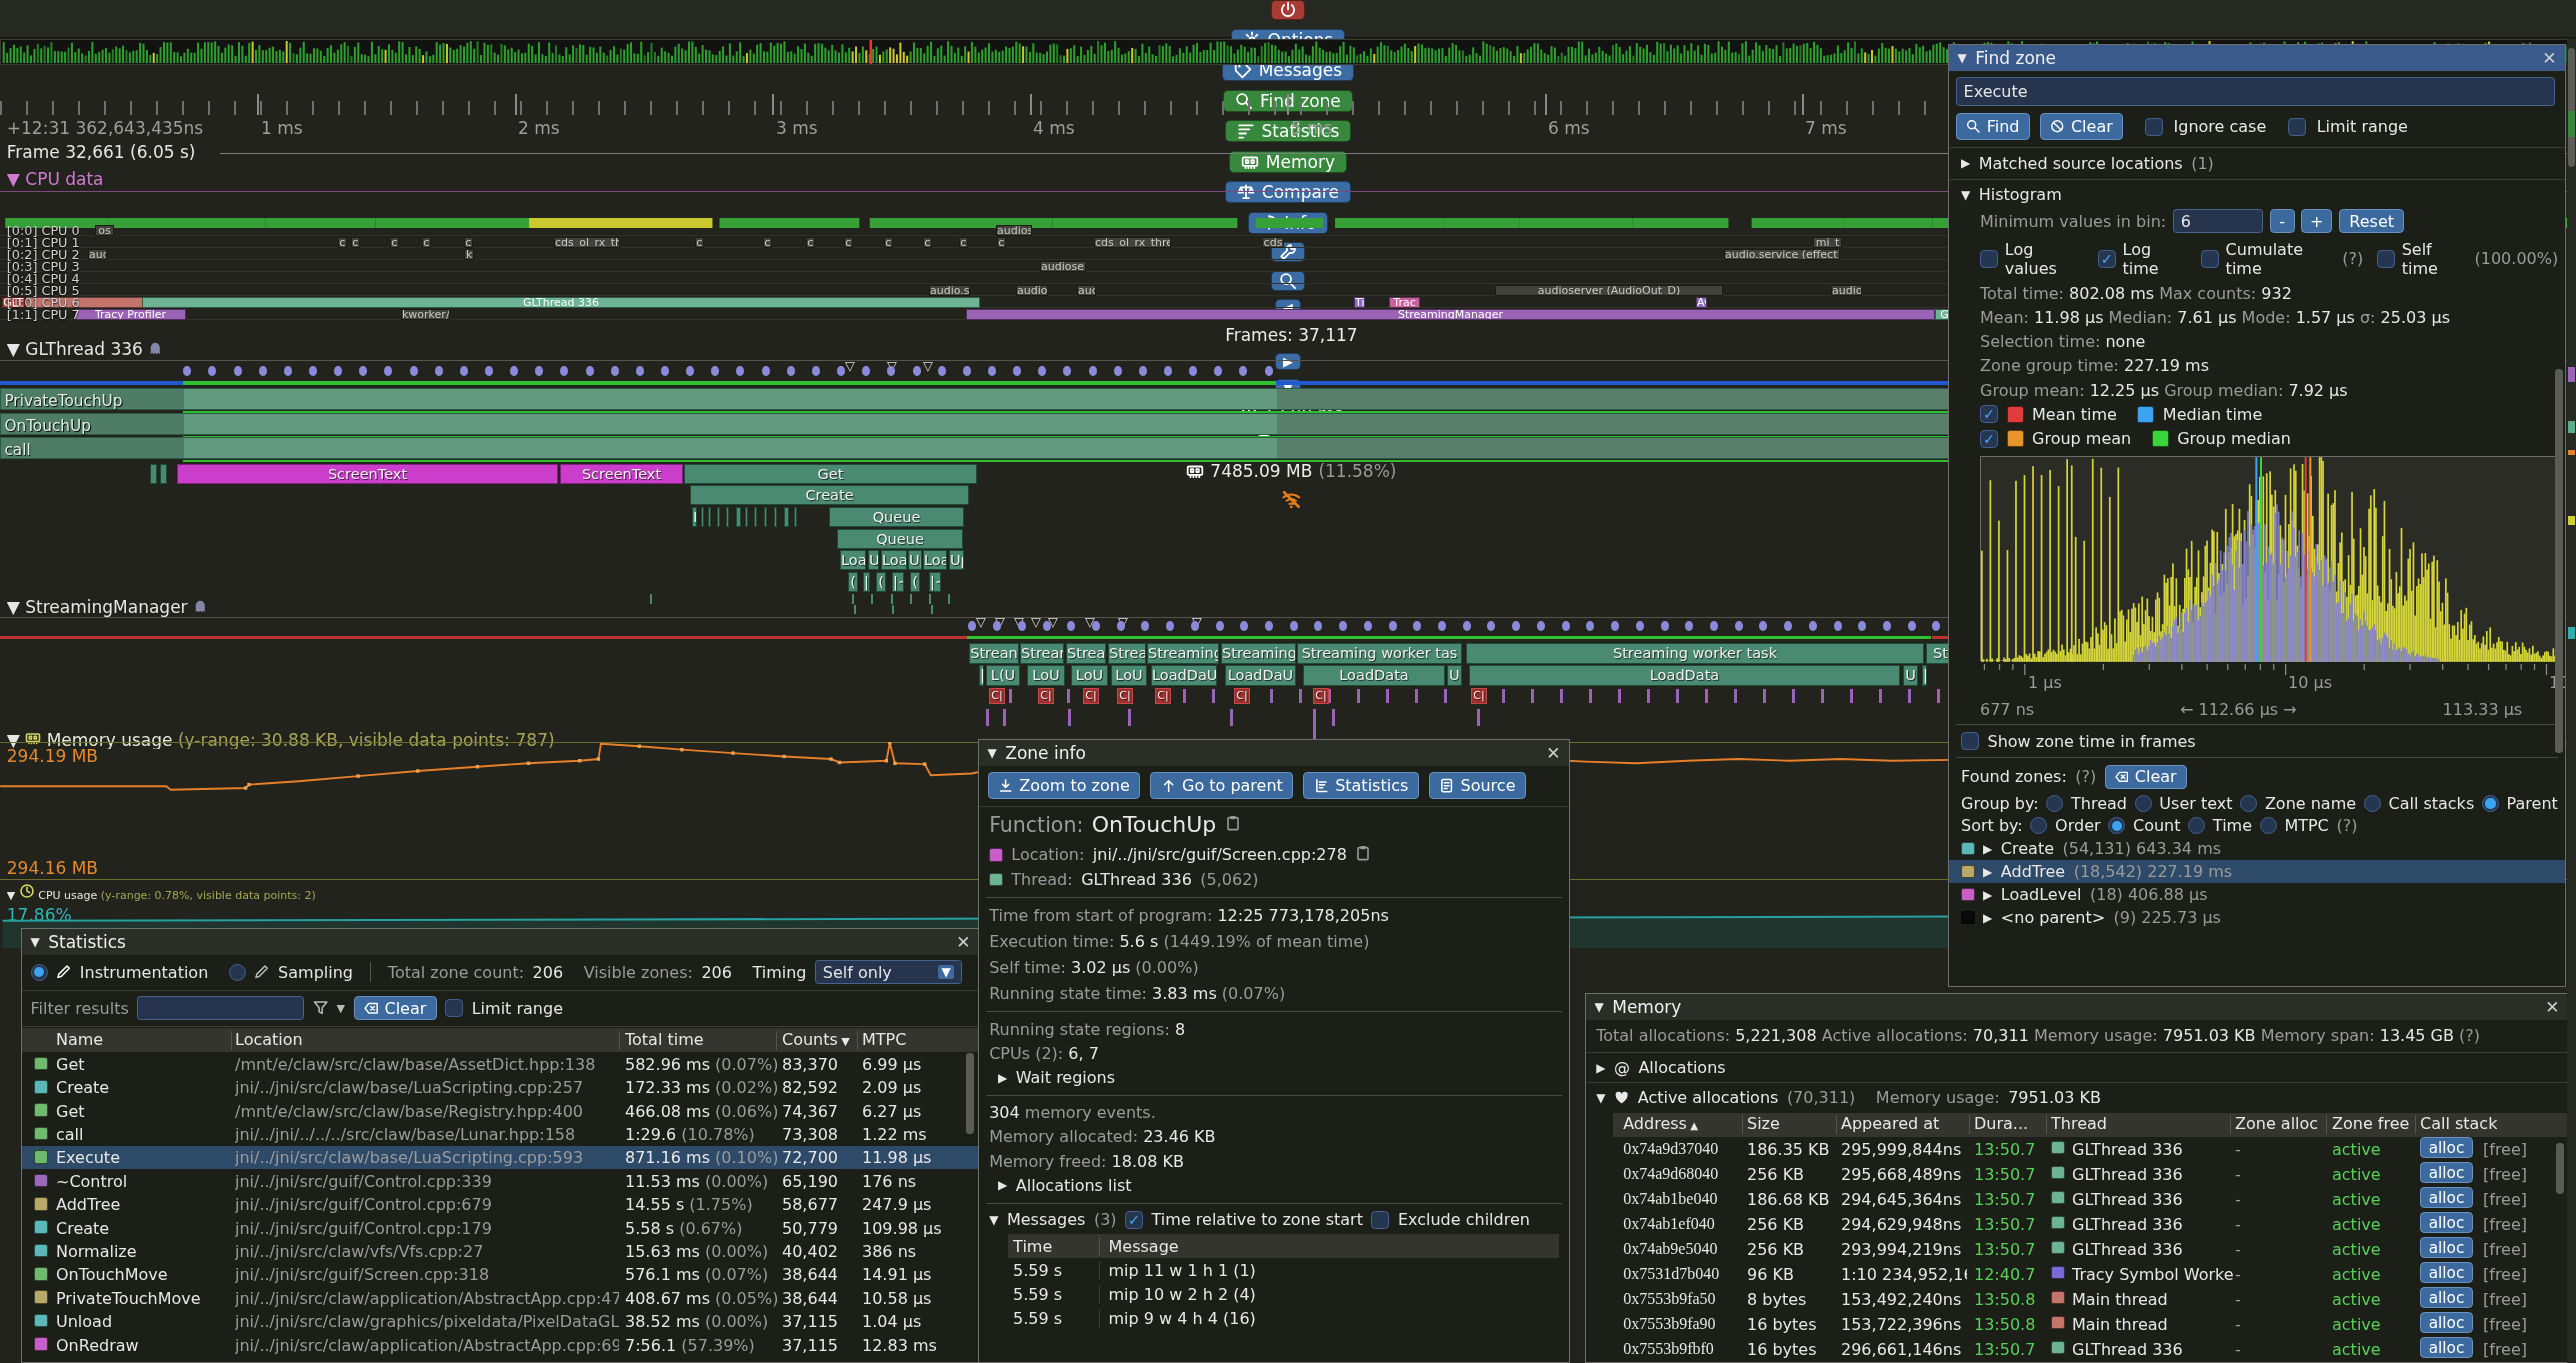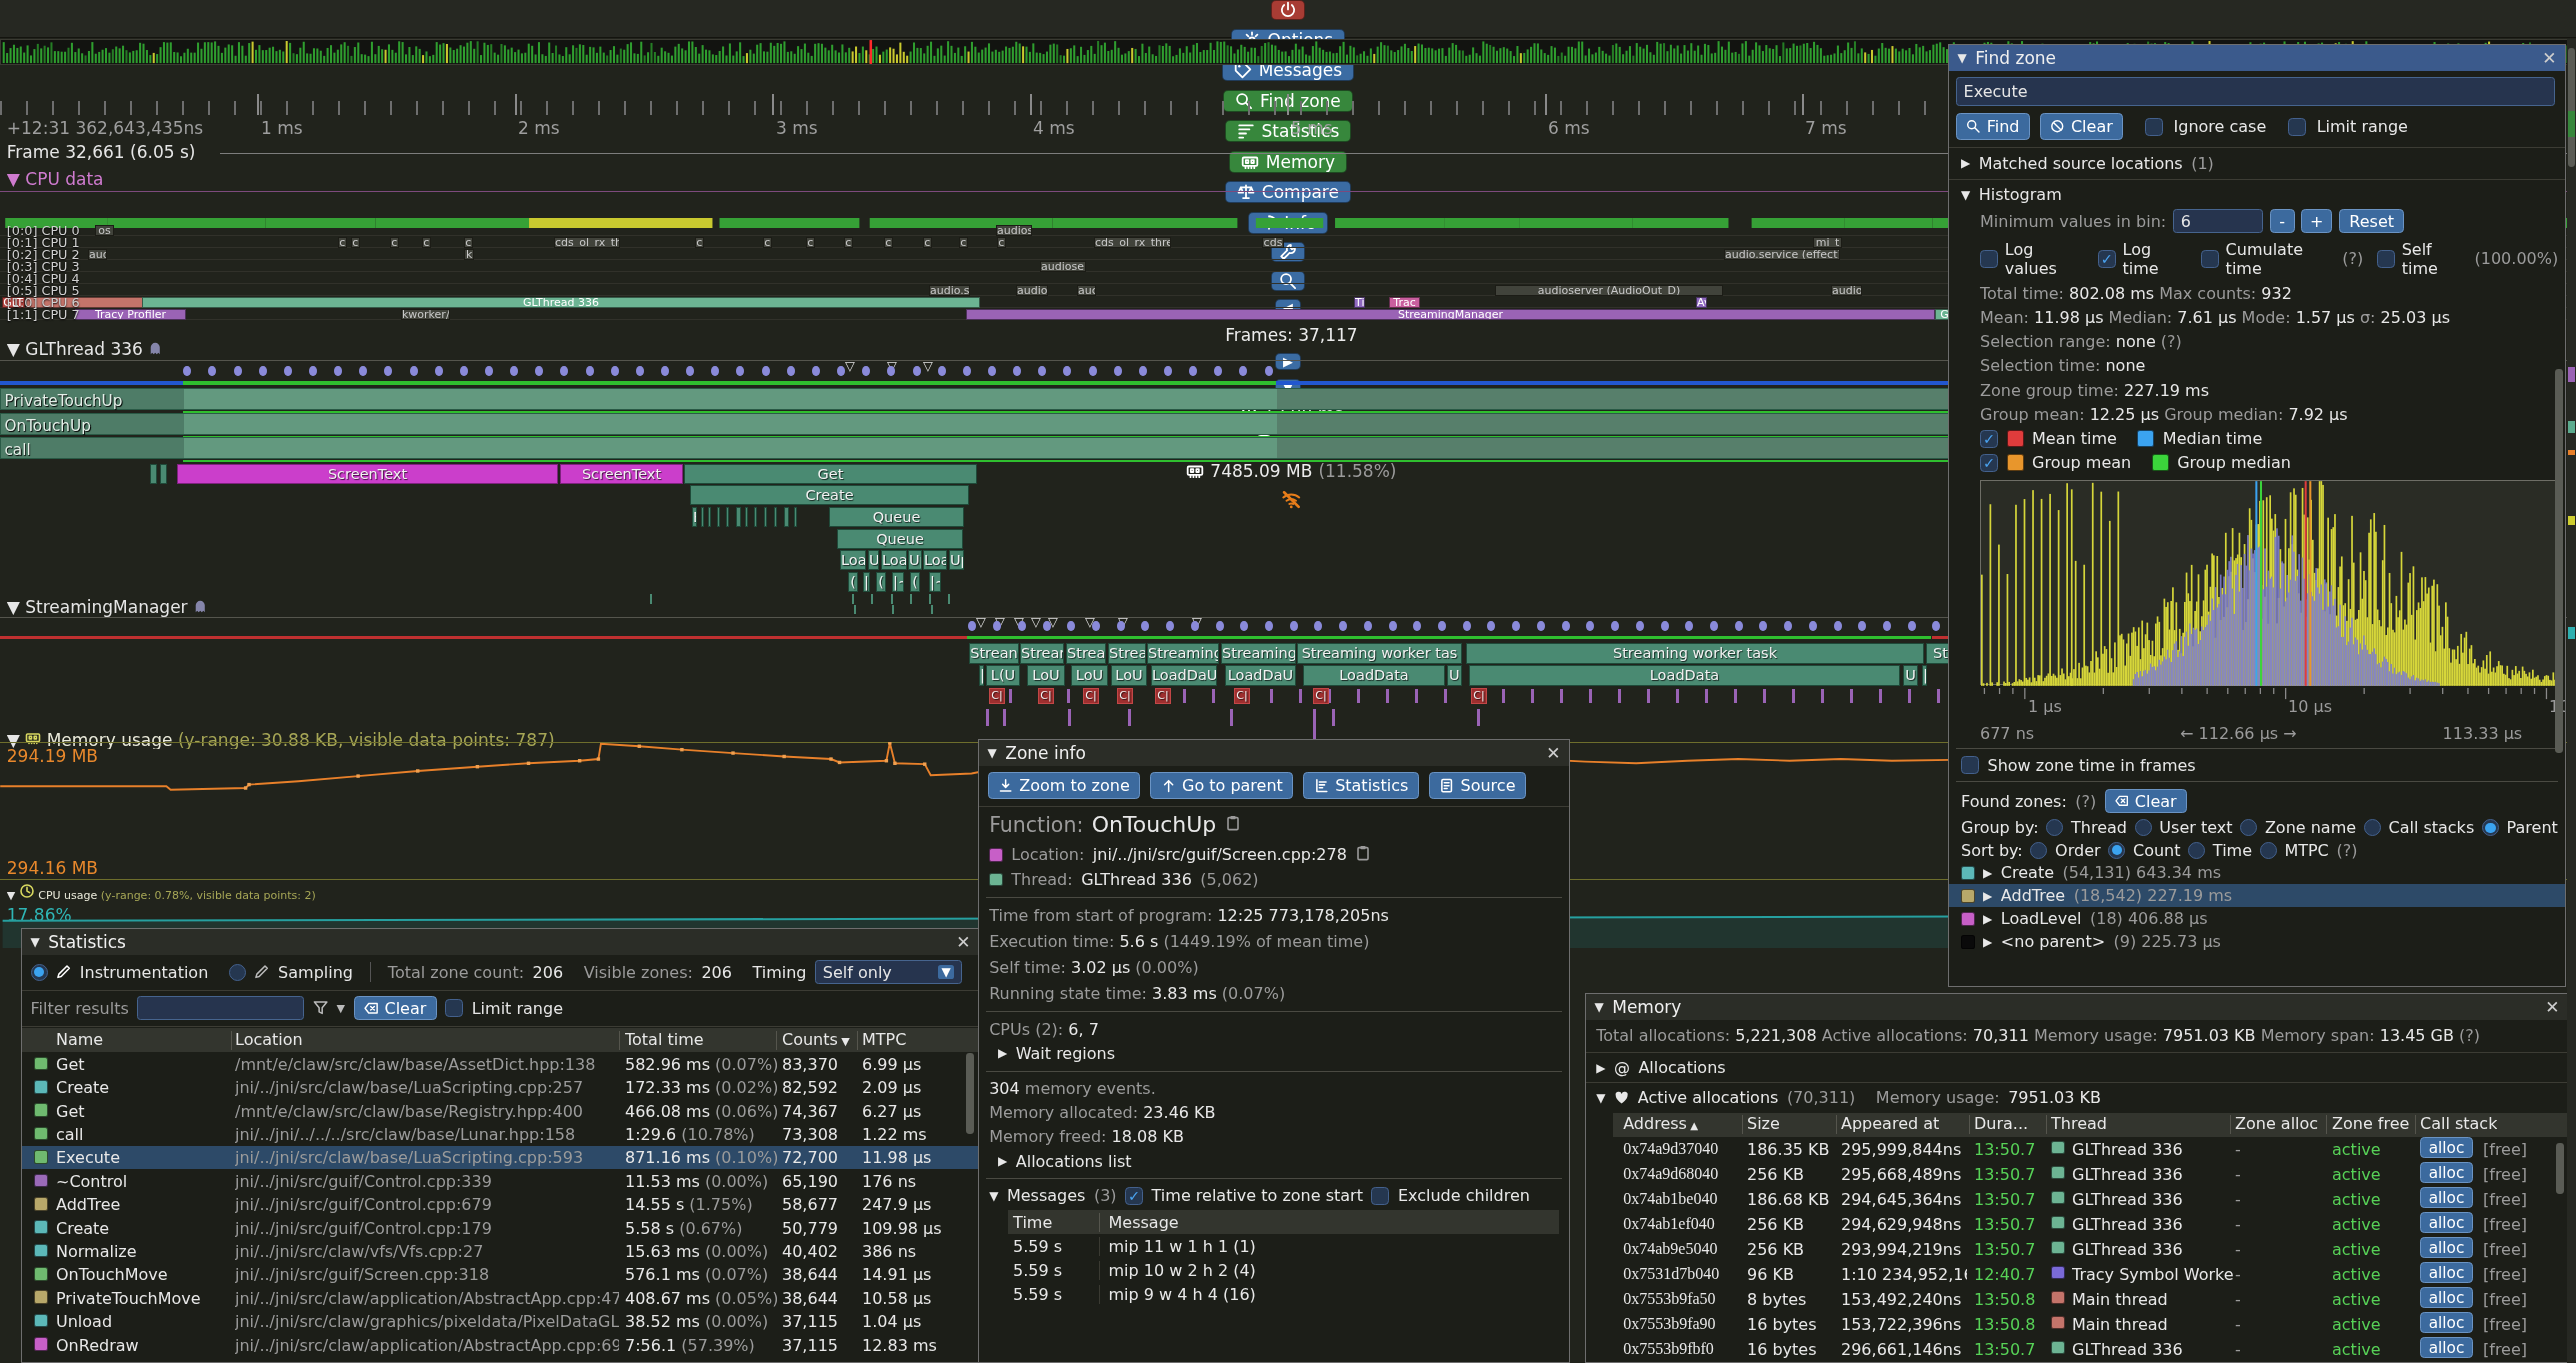--- a/index.html
+++ b/index.html
@@ -1595,20 +1595,21 @@
         <span class="grey">Thread:</span>
         <span class="white">GLThread 336</span>
         <span class="grey">(5,062)</span>
       </div>
       <div class="psep"></div>
       <div class="nowrap" style="padding: 3.4px 10.2px;"><span class="grey">Time from start of program:  </span><span class="white">12:25 773,178,205ns</span></div>
       <div class="nowrap" style="padding: 3.4px 10.2px;"><span class="grey">Execution time:  </span><span class="white">5.6 s</span><span class="grey">  (1449.19% of mean time)</span></div>
       <div class="nowrap" style="padding: 3.4px 10.2px;"><span class="grey">Self time:  </span><span class="white">3.02 µs</span><span class="grey">  (0.00%)</span></div>
       <div class="nowrap" style="padding: 3.4px 10.2px;"><span class="grey">Running state time:  </span><span class="white">3.83 ms</span><span class="grey">  (0.07%)</span></div>
       <div class="psep"></div>
+      <div class="nowrap" style="padding: 2.6px 10.2px;"><span class="grey">Running state regions:  </span><span class="white">8</span></div>
       <div class="nowrap" style="padding: 2.6px 10.2px;"><span class="grey">CPUs (2):  </span><span class="white">6,  7</span></div>
       <div class="flexrow" style="gap: 8.5px; padding: 2.6px 10.2px 2.6px 19px;">
         <div class="exp">▶</div>
         <div class="white">Wait regions</div>
       </div>
       <div class="psep"></div>
       <div class="nowrap" style="padding: 2.6px 10.2px;"><span class="white">304</span><span class="grey">  memory events.</span></div>
       <div class="nowrap" style="padding: 2.6px 10.2px;"><span class="grey">Memory allocated:  </span><span class="white">23.46 KB</span></div>
       <div class="nowrap" style="padding: 2.6px 10.2px;"><span class="grey">Memory freed:  </span><span class="white">18.08 KB</span></div>
       <div class="flexrow" style="gap: 8.5px; padding: 2.6px 10.2px 2.6px 19px;">
@@ -1696,21 +1697,20 @@
         <div class="white">Log time</div>
         <div class="checkbox" style="margin-left: 6.8px;"></div>
         <div class="white">Cumulate time</div>
         <div class="grey">(?)</div>
         <div class="checkbox" style="margin-left: 6.8px;"></div>
         <div class="white">Self time</div>
         <div class="grey">(100.00%)</div>
       </div>
       <div class="nowrap" style="padding: 2.6px 6.8px 2.6px 31px;"><span class="grey">Total time:  </span><span class="white">802.08 ms</span><span class="grey">    Max counts:  </span><span class="white">932</span></div>
       <div class="nowrap" style="padding: 2.6px 6.8px 2.6px 31px;"><span class="grey">Mean:  </span><span class="white">11.98 µs</span><span class="grey">    Median:  </span><span class="white">7.61 µs</span><span class="grey">    Mode:  </span><span class="white">1.57 µs</span><span class="grey">    σ:  </span><span class="white">25.03 µs</span></div>
-      <div class="nowrap" style="padding: 2.6px 6.8px 2.6px 31px;"><span class="grey">Selection range:  </span><span class="white">none</span><span class="grey">  (?)</span></div>
       <div class="nowrap" style="padding: 2.6px 6.8px 2.6px 31px;"><span class="grey">Selection time:  </span><span class="white">none</span></div>
       <div class="nowrap" style="padding: 2.6px 6.8px 2.6px 31px;"><span class="grey">Zone group time:  </span><span class="white">227.19 ms</span></div>
       <div class="nowrap" style="padding: 2.6px 6.8px 2.6px 31px;"><span class="grey">Group mean:  </span><span class="white">12.25 µs</span><span class="grey">    Group median:  </span><span class="white">7.92 µs</span></div>
       <div class="flexrow" style="gap: 8.5px; padding: 2.6px 6.8px 2.6px 31px;">
         <div class="checkbox">✓</div>
         <div class="swatch" style="background: rgb(224, 60, 60); width: 17px; height: 17px;"></div>
         <div class="white" style="margin-right: 12px;">Mean time</div>
         <div class="swatch" style="background: rgb(59, 163, 240); width: 17px; height: 17px;"></div>
         <div class="white" style="margin-right: 12px;">Median time</div>
       </div>

